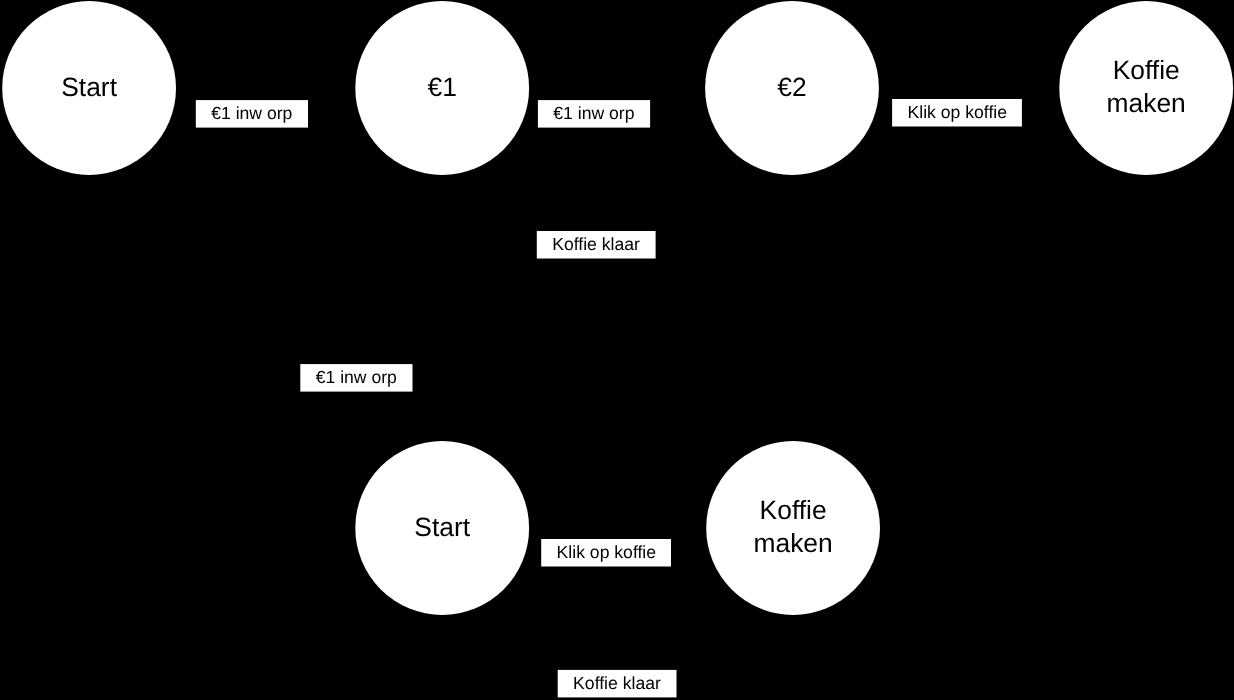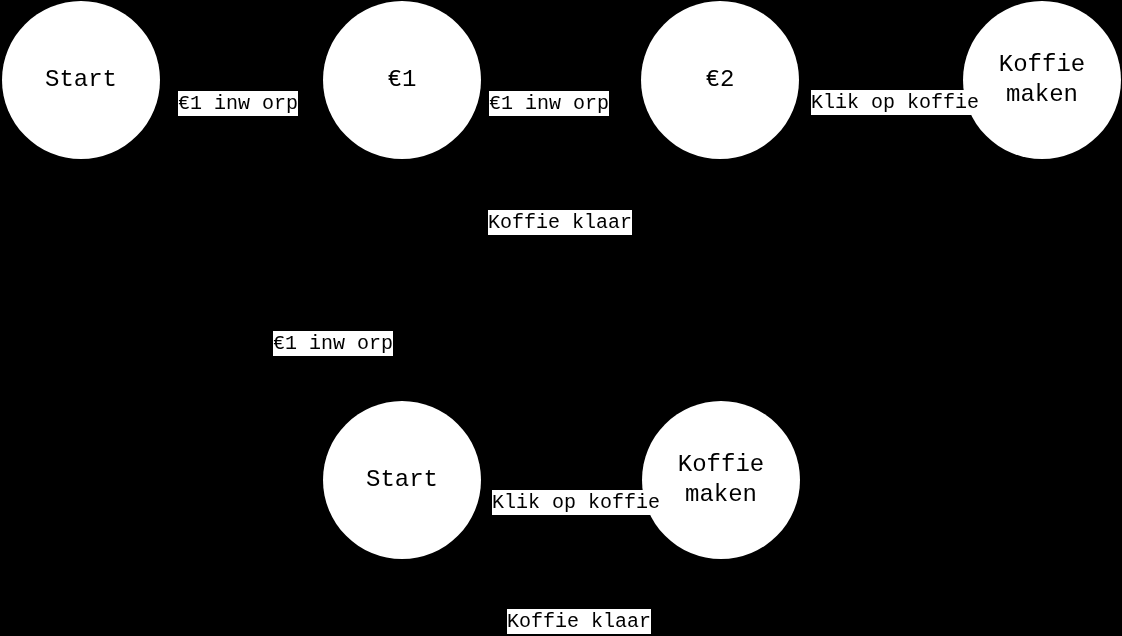--- a/index.html
+++ b/index.html
@@ -6,21 +6,21 @@
     margin: 0;
     padding: 0;
     background: #000000;
   }
   #stage {
     position: relative;
     width: 1122px;
     height: 636px;
     background: #000000;
     overflow: hidden;
-    font-family: Liberation Mono, monospace;
+    font-family: Liberation Sans, sans-serif;
   }
   .state-node {
     position: absolute;
     width: 158px;
     height: 158px;
     border-radius: 50%;
     background: #ffffff;
     color: #000000;
     display: flex;
     align-items: center;
@@ -30,23 +30,23 @@
   .state-node .state-label {
     display: inline-block;
     width: 114px;
     font-size: 24px;
     line-height: 30px;
   }
   .edge-label {
     position: absolute;
     background: #ffffff;
     color: #000000;
-    font-size: 20px;
+    font-size: 16px;
     line-height: 25px;
-    padding: 0 0;
+    padding: 0 14px;
     white-space: nowrap;
   }
   
   #node-start-top        { left: 2px;   top: 1px; }
   #node-e1               { left: 323px; top: 1px; }
   #node-e2               { left: 641px; top: 1px; }
   #node-koffie-maken-top { left: 963px; top: 1px; }
   #node-start-bottom        { left: 323px; top: 401px; }
   #node-koffie-maken-bottom { left: 642px; top: 401px; }
 

